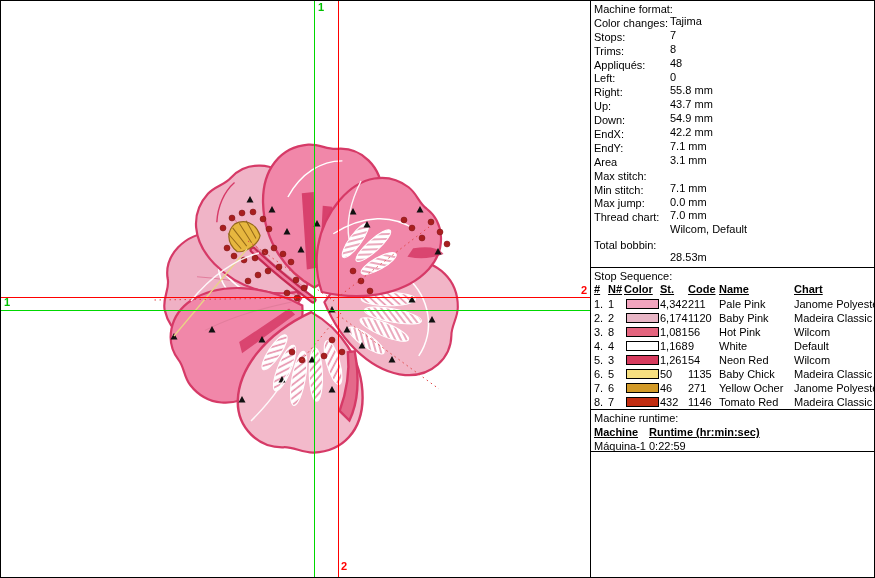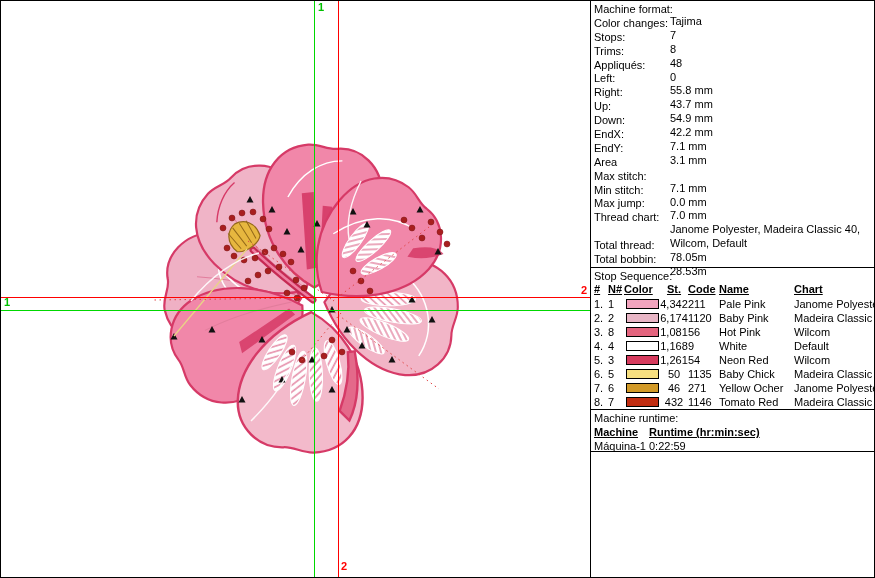--- a/index.html
+++ b/index.html
@@ -23,21 +23,21 @@
   .info-row.tall { height:27.8px; }
   .info-label { width:76px; padding-left:3px; flex:0 0 auto; }
   .info-value { flex:1;margin-top:12px; }
   .sec-title { padding-left:3px; line-height:14px; }
   .tbl-row { display:flex; line-height:14.1px; height:14.1px; white-space:nowrap; }
   .tbl-row.hdr { font-weight:bold; height:13.5px; line-height:13.5px; }
   .tbl-row.hdr span { text-decoration:underline; }
   .c1 { width:14px; padding-left:3px; flex:0 0 auto; }
   .c2 { width:16px; flex:0 0 auto; }
   .c3 { width:36px; flex:0 0 auto; }
-  .c4 { width:28px; text-align:center; flex:0 0 auto; }
+  .c4 { width:28px; text-align:left; flex:0 0 auto; }
   .c5 { width:25px; text-align:left; flex:0 0 auto; }
   .c6 { width:69px; padding-left:6px; flex:0 0 auto; }
   .c7 { flex:1; padding-left:6px; }
   .swatch { width:33px; height:10px; margin-left:2px; margin-top:2px; border:1px solid #000; box-sizing:border-box; }
   .rt-row { display:flex; line-height:14px; height:14px; white-space:nowrap; }
   .rt-row.hdr { font-weight:bold; }
   .rt-row.hdr span { text-decoration:underline; }
   .rc1 { width:55px; padding-left:3px; flex:0 0 auto; }
   .rc2 { width:128px; flex:0 0 auto; }
   .rt-row .rc2.val { text-align:left; }
@@ -279,28 +279,23 @@
           <span class="info-label">Min stitch:</span>
           <span class="info-value">0.0 mm</span>
         </div>
       <div class="info-row">
           <span class="info-label">Max jump:</span>
           <span class="info-value">7.0 mm</span>
         </div>
       <div class="info-row tall">
         <span class="info-label">Thread chart:</span>
         <span class="info-value">
-          <div>Janome Polyester, Madeira Classic 40,</div>
           <div>Wilcom, Default</div>
         </span>
       </div>
-      <div class="info-row">
-          <span class="info-label">Total thread:</span>
-          <span class="info-value">78.05m</span>
-        </div>
       <div class="info-row">
           <span class="info-label">Total bobbin:</span>
           <span class="info-value">28.53m</span>
         </div>
     </div>
 
     <div class="hsep" style="top:266px;left:0;"></div>
 
     <div style="position:absolute;top:268px;left:0;right:0;">
       <div class="sec-title">Stop Sequence:</div>

